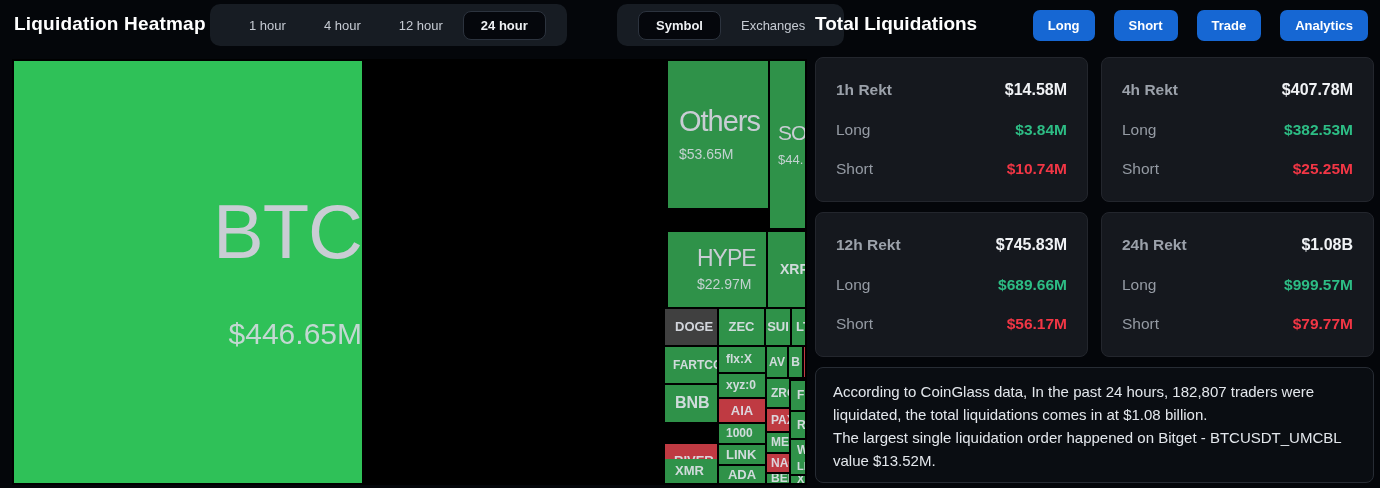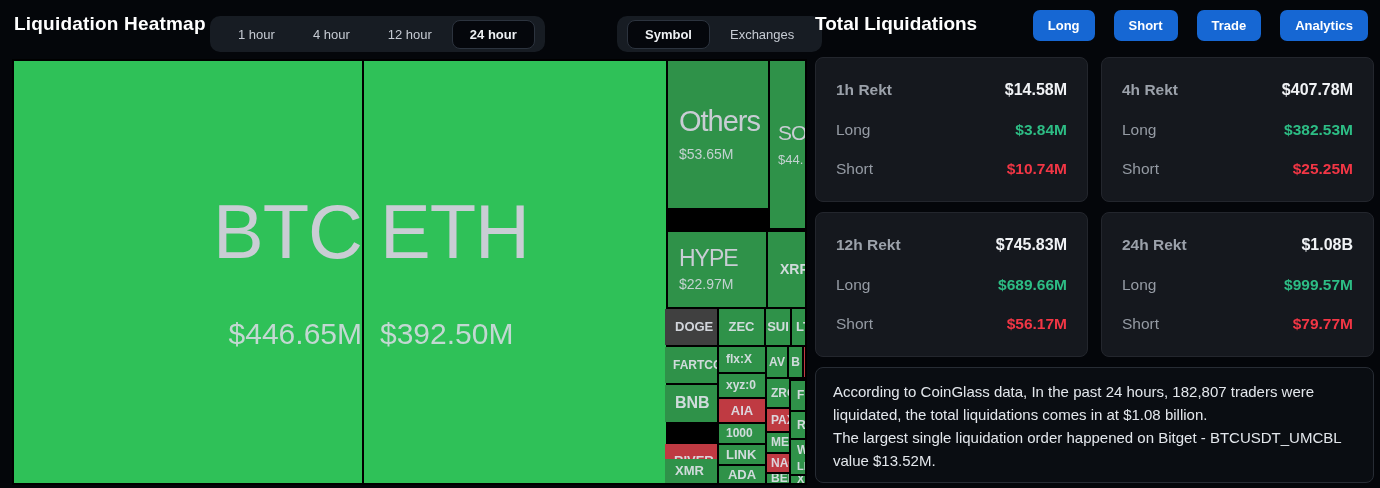--- a/index.html
+++ b/index.html
@@ -2,22 +2,22 @@
 <html style="--accent-blue: #1667d3; --long-green: #2dbd85; --short-red: #f23645; --treemap-bright-green: #2fc158; --treemap-green: #2f9249; --treemap-red: #bf3a42;"><head>
 <meta charset="utf-8">
 <style>
   * { box-sizing: border-box; }
   html,body { margin:0; padding:0; background:#04060a; }
   body { font-family:"Liberation Sans", sans-serif; }
   .app { position:relative; width:1380px; height:488px; background:#04060a; overflow:hidden; }
 
   
   .page-title { position:absolute; left:14px; top:13px; font-size:19px; font-weight:700; color:#ffffff; letter-spacing:.2px; }
-  .tab-group { position:absolute; top:16px; height:36px; background:#171c23; border-radius:10px;
-               display:flex; align-items:center; padding:10px; gap:2px; }
+  .tab-group { position:absolute; top:4px; height:36px; background:#171c23; border-radius:10px;
+               display:flex; align-items:center; padding:21px; gap:2px; }
   #time-tabs { left:210px; }
   #mode-tabs { left:617px; }
   .tab { background:transparent; border:1px solid transparent; color:#c6cbd3; font-size:13px;
          padding:6px 17px; border-radius:8px; font-family:inherit; cursor:pointer; white-space:nowrap; }
   .tab.active { background:#05070c; color:#eef0f3; border:1px solid #2c333e; font-weight:600; }
 
   .total-title { position:absolute; left:815px; top:13px; font-size:19px; font-weight:700; color:#ffffff; }
   .actions { position:absolute; right:12px; top:10px; display:flex; gap:19px; }
   .btn-blue { background:var(--accent-blue,#1667d3); color:#fff; border:none; border-radius:7px;
               font-size:13px; font-weight:700; padding:8px 15px; font-family:inherit; cursor:pointer; white-space:nowrap; }
@@ -71,33 +71,29 @@
       <button class="btn-blue">Short</button>
       <button class="btn-blue">Trade</button>
       <button class="btn-blue">Analytics</button>
     </div>
 
   <div class="treemap" id="treemap">
       <div class="cell" style="left: 0px; top: 0px; width: 348px; height: 422px; background: rgb(47, 193, 88); padding-left: 14px; align-items: flex-end;">
         <div class="sym big" style="font-size: 76px;">BTC</div>
         <div class="val" style="font-size: 30px; margin-top: 46px;">$446.65M</div>
       </div>
-      <div class="cell" style="left: 350px; top: 0px; width: 302px; height: 422px; background: rgb(47, 193, 88); padding-left: 16px;">
-        <div class="sym big" style="font-size: 76px;">ETH</div>
-        <div class="val" style="font-size: 30px; margin-top: 46px;">$392.50M</div>
-      </div>
       <div class="cell" style="left: 654px; top: 0px; width: 100px; height: 147px; background: rgb(47, 146, 73); padding-left: 11px;">
         <div class="sym big" style="font-size: 29px;">Others</div>
         <div class="val" style="font-size: 14px; margin-top: 9px;">$53.65M</div>
       </div>
       <div class="cell" style="left: 756px; top: 0px; width: 50px; height: 167px; background: rgb(47, 146, 73); padding-left: 8px;">
         <div class="sym big" style="font-size: 21px;">SOL</div>
         <div class="val" style="font-size: 13px; margin-top: 9px;">$44.</div>
       </div>
-      <div class="cell" style="left: 654px; top: 171px; width: 98px; height: 75px; background: rgb(47, 146, 73); padding-left: 11px;">
+      <div class="cell" style="left: 654px; top: 171px; width: 98px; height: 75px; background: rgb(47, 146, 73); padding-left: 29px;">
         <div class="sym big" style="font-size: 23px;">HYPE</div>
         <div class="val" style="font-size: 14px; margin-top: 5px;">$22.97M</div>
       </div>
       <div class="cell" style="left: 754px; top: 171px; width: 52px; height: 75px; background: rgb(47, 146, 73); padding-left: 12px;">
         <div class="sym" style="font-size: 14px;">XRP</div>
       </div>
       <div class="cell" style="left: 651px; top: 248px; width: 52px; height: 36px; background: #404040; padding-left: 10px;">
         <div class="sym" style="font-size: 13px;">DOGE</div>
       </div>
       <div class="cell center" style="left: 705px; top: 248px; width: 45px; height: 36px; background: rgb(47, 146, 73);">

